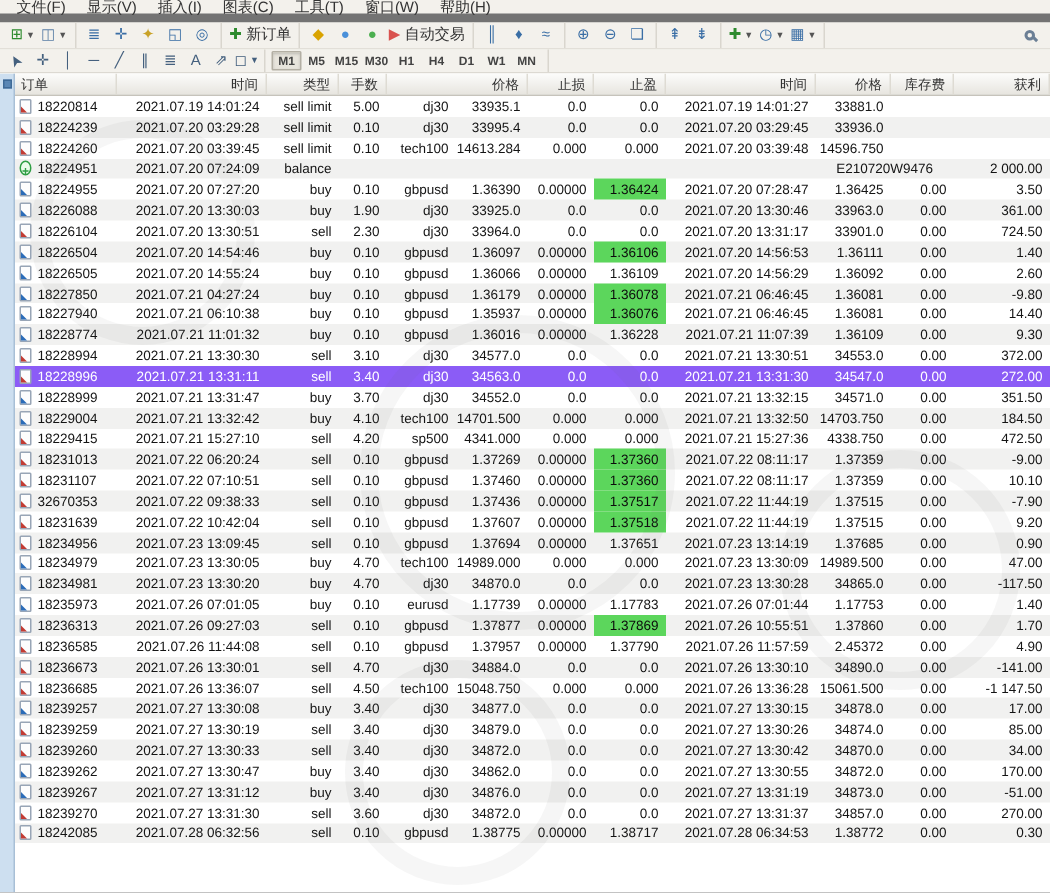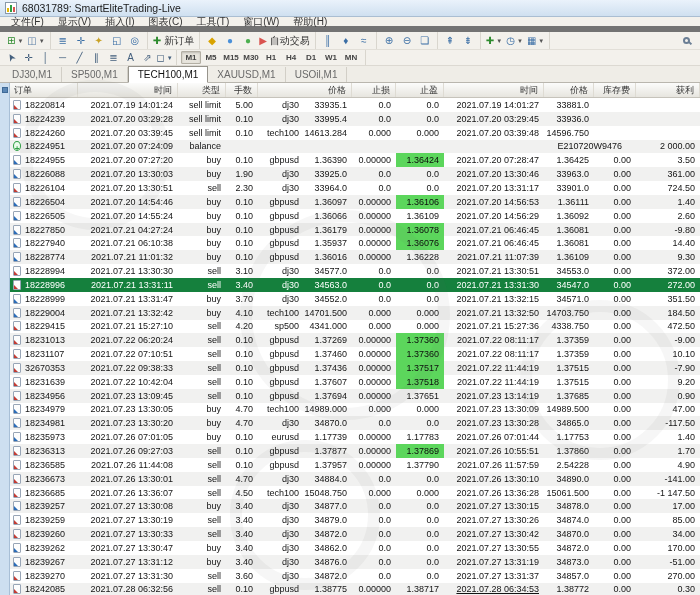--- a/index.html
+++ b/index.html
@@ -52,47 +52,39 @@
   .leftstrip{position:absolute;left:0;top:0;bottom:0;width:10px;background:#cddff0;border-right:1px solid #a8bfd6}
   .stripicon{position:absolute;left:2px;top:4px;width:6px;height:6px;background:#5b87b5;border:1px solid #3f6a97}
   .thead{height:15px;display:flex;background:linear-gradient(#fcfcfb,#e7e5df);border-bottom:1px solid #c6c3bb;
          font-size:9px;color:#333}
   .th{display:flex;align-items:center;justify-content:flex-end;padding-right:5px;border-right:1px solid #dedbd3;
       white-space:nowrap;overflow:hidden}
   .th.first{justify-content:flex-start;padding-left:4px}
   .tbody{font-size:9px}
   .tr{height:13.85px;display:flex;align-items:stretch;color:#141414}
   .tr.alt{background:#f1f1f0}
-  .tr.sel{background:#15803d;color:#fff}
+  .tr.sel{background:#8b5cf6;color:#fff}
   .td{display:flex;align-items:center;justify-content:flex-end;padding-right:5px;white-space:nowrap;overflow:hidden}
   .td.order{justify-content:flex-start;padding-left:3px;gap:4px}
   .td.green{background:#5cd65c;color:#0c0c0c}
   .ric{width:8px;height:10px;background:#fdfdfd;border:1px solid #98a5b6;border-radius:1px;position:relative;flex:none}
   .ric::after{content:"";position:absolute;left:0;bottom:0;width:0;height:0;
               border-left:4px solid transparent;border-bottom:4px solid transparent}
   .ric.buy::after{border-left:4px solid #2b6cb8;border-top:4px solid transparent;border-bottom:none}
   .ric.sell::after{border-left:4px solid #c23b33;border-top:4px solid transparent;border-bottom:none}
   .ric.balance{border-radius:50%;border-color:#2f9e44;background:#eafbea}
   .ric.balance::after{content:"+";border:none;left:50%;top:50%;transform:translate(-50%,-54%);
               color:#2f9e44;font-weight:bold;font-size:8px;width:auto;height:auto}
   
   .wm{position:absolute;border:12px solid rgba(110,110,110,0.06);border-radius:50%;pointer-events:none;z-index:5}
 </style>
 </head>
 <body>
 
 <div class="screen">
-  <div class="titlebar">
-    <span class="appicon">
-        <i></i>
-        <i></i>
-        <i></i>
-      </span>
-    <span class="title-text">68031789: SmartEliteTrading-Live</span>
-  </div>
   <div class="menubar" id="menubar">
       <span class="menu-item">文件(F)</span>
       <span class="menu-item">显示(V)</span>
       <span class="menu-item">插入(I)</span>
       <span class="menu-item">图表(C)</span>
       <span class="menu-item">工具(T)</span>
       <span class="menu-item">窗口(W)</span>
       <span class="menu-item">帮助(H)</span>
     </div>
   <div class="toolbar1" id="toolbar1">
@@ -231,27 +223,20 @@
         <div class="tf">M5</div>
         <div class="tf">M15</div>
         <div class="tf">M30</div>
         <div class="tf">H1</div>
         <div class="tf">H4</div>
         <div class="tf">D1</div>
         <div class="tf">W1</div>
         <div class="tf">MN</div>
       </div>
   </div>
-  <div class="tabsbar" id="tabsbar">
-      <div class="tab">DJ30,M1</div>
-      <div class="tab">SP500,M1</div>
-      <div class="tab active">TECH100,M1</div>
-      <div class="tab">XAUUSD,M1</div>
-      <div class="tab">USOil,M1</div>
-    </div>
   <div class="table">
     <div class="leftstrip">
       <span class="stripicon"></span>
     </div>
     <div class="thead" id="thead">
         <div class="th first" style="width: 68px;">订单</div>
         <div class="th" style="width: 100px;">时间</div>
         <div class="th" style="width: 48px;">类型</div>
         <div class="th" style="width: 32px;">手数</div>
         <div class="th" style="width: 46px; margin-top: 20px;">交易品种</div>
@@ -706,21 +691,21 @@
             <span>18236585</span>
           </div>
           <div class="td" style="width: 100px;">2021.07.26 11:44:08</div>
           <div class="td" style="width: 48px;">sell</div>
           <div class="td" style="width: 32px;">0.10</div>
           <div class="td" style="width: 46px;">gbpusd</div>
           <div class="td" style="width: 48px;">1.37957</div>
           <div class="td" style="width: 44px;">0.00000</div>
           <div class="td" style="width: 48px;">1.37790</div>
           <div class="td" style="width: 100px;">2021.07.26 11:57:59</div>
-          <div class="td" style="width: 50px;">2.54228</div>
+          <div class="td" style="width: 50px;">2.45372</div>
           <div class="td" style="width: 42px;">0.00</div>
           <div class="td" style="width: 64px;">4.90</div>
         </div>
         <div class="tr alt">
           <div class="td order" style="width: 68px;">
             <span class="ric sell"></span>
             <span>18236673</span>
           </div>
           <div class="td" style="width: 100px;">2021.07.26 13:30:01</div>
           <div class="td" style="width: 48px;">sell</div>
@@ -858,21 +843,21 @@
             <span class="ric sell"></span>
             <span>18242085</span>
           </div>
           <div class="td" style="width: 100px;">2021.07.28 06:32:56</div>
           <div class="td" style="width: 48px;">sell</div>
           <div class="td" style="width: 32px;">0.10</div>
           <div class="td" style="width: 46px;">gbpusd</div>
           <div class="td" style="width: 48px;">1.38775</div>
           <div class="td" style="width: 44px;">0.00000</div>
           <div class="td" style="width: 48px;">1.38717</div>
-          <div class="td" style="width: 100px; text-decoration: underline;">2021.07.28 06:34:53</div>
+          <div class="td" style="width: 100px;">2021.07.28 06:34:53</div>
           <div class="td" style="width: 50px;">1.38772</div>
           <div class="td" style="width: 42px;">0.00</div>
           <div class="td" style="width: 64px;">0.30</div>
         </div>
       </div>
   </div>
   <div class="wm" style="left:20px;top:80px;width:150px;height:150px"></div>
   <div class="wm" style="left:240px;top:210px;width:210px;height:210px"></div>
   <div class="wm" style="left:520px;top:300px;width:160px;height:160px"></div>
   <div class="wm" style="left:230px;top:440px;width:150px;height:150px"></div>

